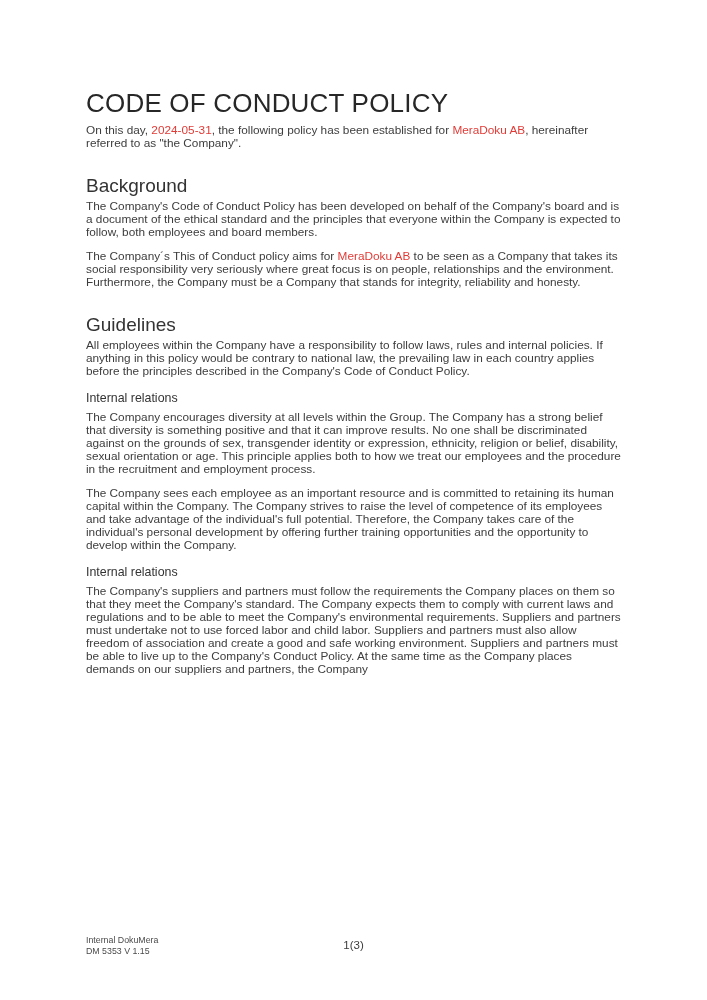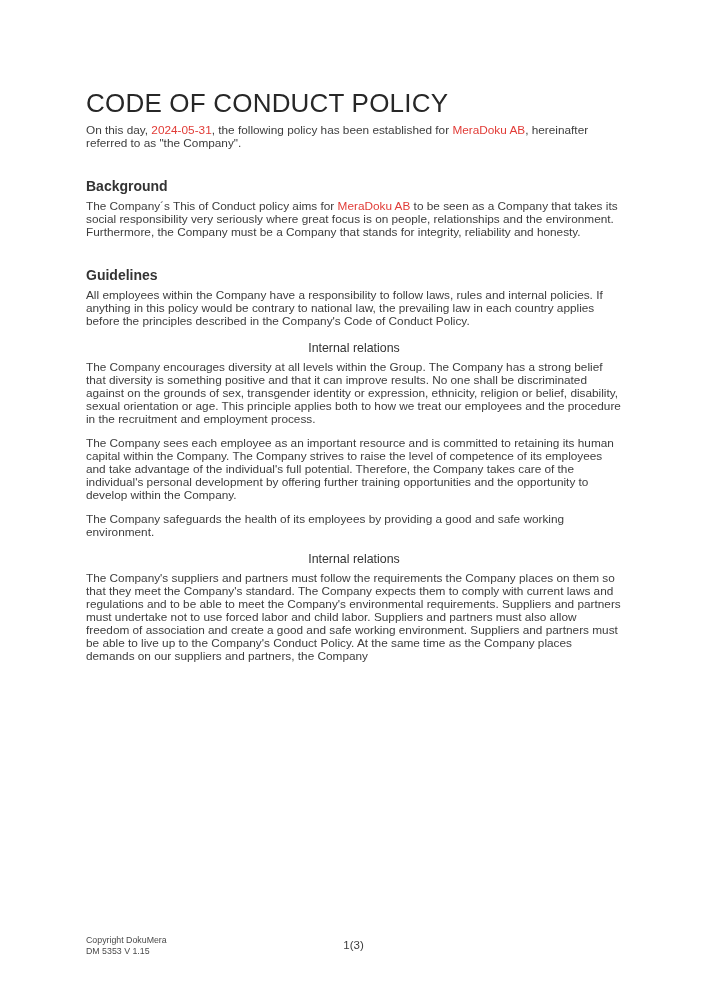--- a/index.html
+++ b/index.html
@@ -33,32 +33,31 @@
     white-space: nowrap;
   }
   p.para, p.intro {
     margin: 0 0 11px 0;
     font-size: 11.8px;
     line-height: 13px;
     color: #3d3d3d;
   }
   h2.sec-head {
     margin: 27px 0 5px 0;
-    font-size: 14px;
+    font-size: 19px;
     line-height: 18px;
-    font-weight: 700;
+    font-weight: 400;
     color: #333333;
   }
   h3.sub-head {
     margin: 13px 0 5px 0;
     font-size: 12.4px;
     line-height: 15px;
     font-weight: 400;
     color: #333333;
-    text-align: center;
   }
   .footer-pagenum {
     position: absolute;
     top: 938px;
     left: 0;
     width: 707px;
     text-align: center;
     font-size: 11.5px;
     line-height: 15px;
     color: #3d3d3d;
@@ -74,31 +73,31 @@
 </style>
 </head>
 <body>
 
 <div class="page">
   <div class="content">
     <h1 class="doc-title">CODE OF CONDUCT POLICY</h1>
     <p class="intro"><span>On this day, </span><span style="color: rgb(225, 59, 54);">2024-05-31</span><span>, the following policy has been established for </span><span style="color: rgb(225, 59, 54);">MeraDoku AB</span><span>, hereinafter referred to as "the Company".</span></p>
     <div>
         <h2 class="sec-head">Background</h2>
+        <p class="para"><span>The Company's Code of Conduct Policy has been developed on behalf of the Company's board and is a document of the ethical standard and the principles that everyone within the Company is expected to follow, both employees and board members.</span></p>
         <p class="para"><span>The Company´s This of Conduct policy aims for </span><span style="color: rgb(225, 59, 54);">MeraDoku AB</span><span> to be seen as a Company that takes its social responsibility very seriously where great focus is on people, relationships and the environment. Furthermore, the Company must be a Company that stands for integrity, reliability and honesty.</span></p>
         <h2 class="sec-head">Guidelines</h2>
         <p class="para"><span>All employees within the Company have a responsibility to follow laws, rules and internal policies. If anything in this policy would be contrary to national law, the prevailing law in each country applies before the principles described in the Company's Code of Conduct Policy.</span></p>
         <h3 class="sub-head">Internal relations</h3>
         <p class="para"><span>The Company encourages diversity at all levels within the Group. The Company has a strong belief that diversity is something positive and that it can improve results. No one shall be discriminated against on the grounds of sex, transgender identity or expression, ethnicity, religion or belief, disability, sexual orientation or age. This principle applies both to how we treat our employees and the procedure in the recruitment and employment process.</span></p>
         <p class="para"><span>The Company sees each employee as an important resource and is committed to retaining its human capital within the Company. The Company strives to raise the level of competence of its employees and take advantage of the individual's full potential. Therefore, the Company takes care of the individual's personal development by offering further training opportunities and the opportunity to develop within the Company.</span></p>
-        <p class="para"><span>The Company safeguards the health of its employees by providing a good and safe working environment.</span></p>
         <h3 class="sub-head">Internal relations</h3>
         <p class="para"><span>The Company's suppliers and partners must follow the requirements the Company places on them so that they meet the Company's standard. The Company expects them to comply with current laws and regulations and to be able to meet the Company's environmental requirements. Suppliers and partners must undertake not to use forced labor and child labor. Suppliers and partners must also allow freedom of association and create a good and safe working environment. Suppliers and partners must be able to live up to the Company's Conduct Policy. At the same time as the Company places demands on our suppliers and partners, the Company</span></p>
       </div>
   </div>
 
   <div class="footer-pagenum">1(3)</div>
 
   <div class="footer-copy">
-    <div>Copyright DokuMera</div>
+    <div>Internal DokuMera</div>
     <div>DM 5353 V 1.15</div>
   </div>
 </div>
 
 </body></html>

